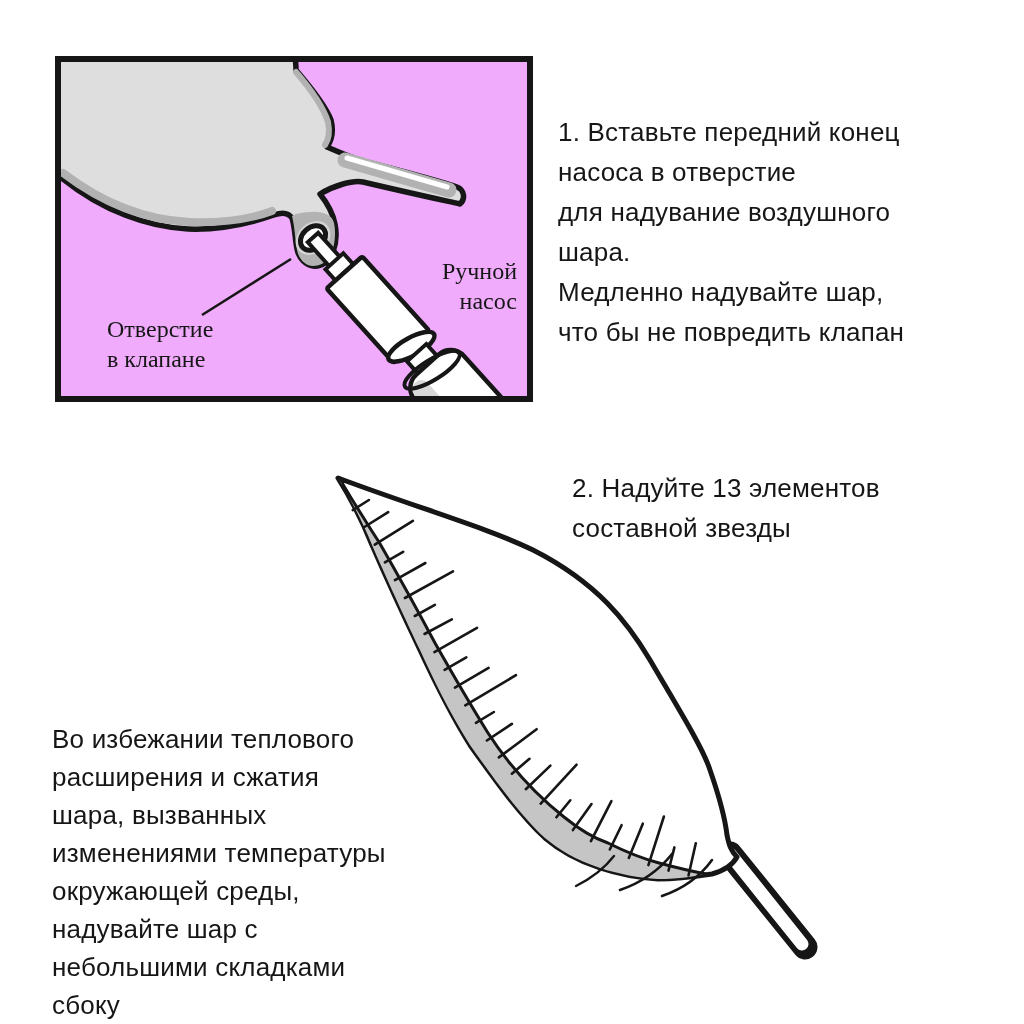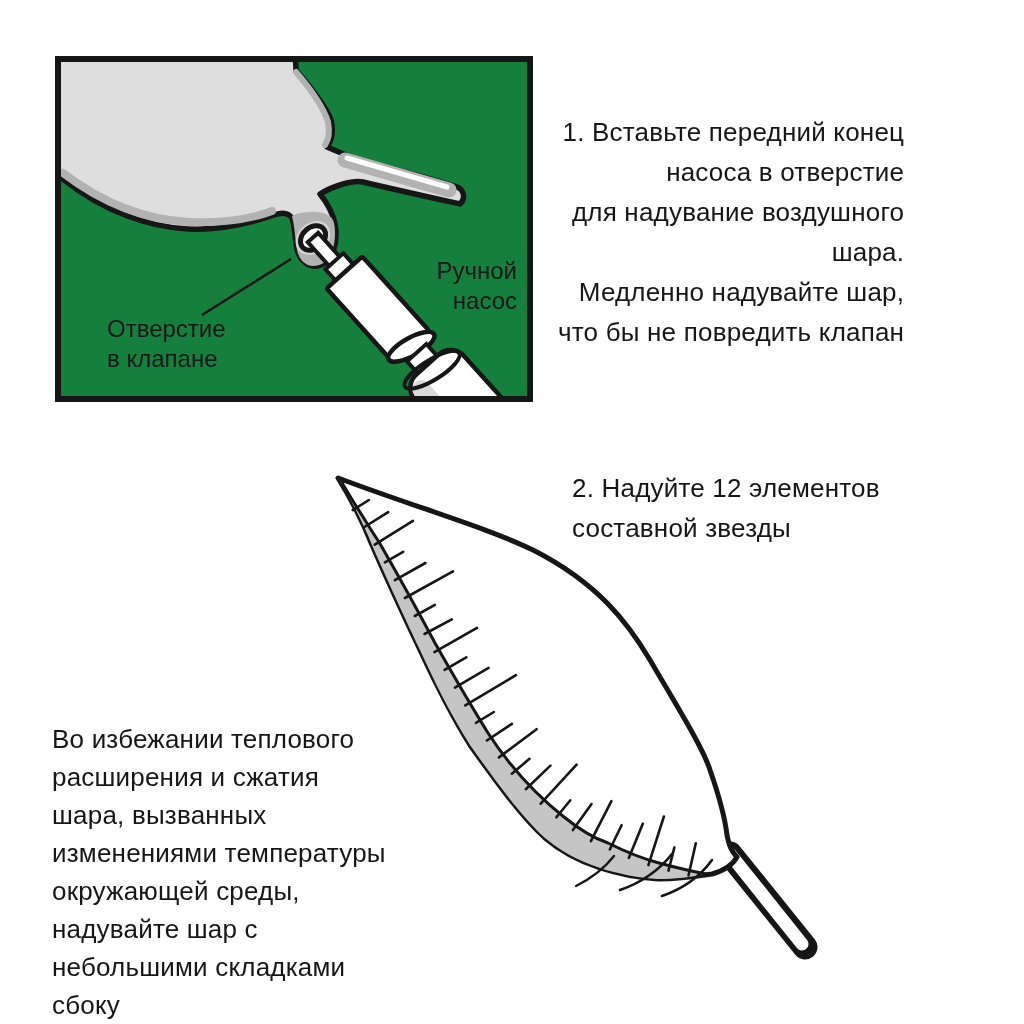--- a/index.html
+++ b/index.html
@@ -10,26 +10,26 @@
     --pump-shade:#d9d9d9;
     --paper:#ffffff;
   }
   html,body{margin:0;padding:0;background:#fff;}
   #page{
     position:relative;width:1024px;height:1024px;background:var(--paper);
     font-family:"Liberation Sans","DejaVu Sans",sans-serif;color:var(--ink);
     overflow:hidden;
   }
   .txt{position:absolute;white-space:pre-line;font-size:26px;line-height:40px;letter-spacing:.2px;}
-  #step1-text{left:558px;top:112px;text-align:right;}
+  #step1-text{left:558px;top:112px;}
   #step2-text{left:572px;top:468px;}
   #note-text{left:52px;top:700px;line-height:38px;margin-top:20px;}
   #figure1{
     position:absolute;left:55px;top:56px;width:478px;height:346px;
-    border:6px solid var(--ink);box-sizing:border-box;background:#15803d;overflow:hidden;
+    border:6px solid var(--ink);box-sizing:border-box;background:#f0abfc;overflow:hidden;font-family:Liberation Serif, serif;
   }
   #figure1 svg{display:block;}
   .fig-label{position:absolute;font-size:24px;line-height:30px;white-space:pre-line;}
   #pump-label{right:10px;top:194px;text-align:right;}
   #hole-label{left:46px;top:252px;}
   #figure2{position:absolute;left:318px;top:458px;width:520px;height:520px;}
   #hatches line{stroke:var(--ink);stroke-width:2.6;stroke-linecap:round;}
 </style>
 </head>
 <body>
@@ -95,21 +95,21 @@
     <div class="fig-label" id="hole-label">Отверстие
 в клапане</div>
   </div>
 
   <div class="txt" id="step1-text">1. Вставьте передний конец
 насоса в отверстие
 для надувание воздушного
 шара.
 Медленно надувайте шар,
 что бы не повредить клапан</div>
-  <div class="txt" id="step2-text">2. Надуйте 12 элементов
+  <div class="txt" id="step2-text">2. Надуйте 13 элементов
 составной звезды</div>
   <div class="txt" id="note-text">Во избежании теплового
 расширения и сжатия
 шара, вызванных
 изменениями температуры
 окружающей среды,
 надувайте шар с
 небольшими складками
 сбоку</div>
 

